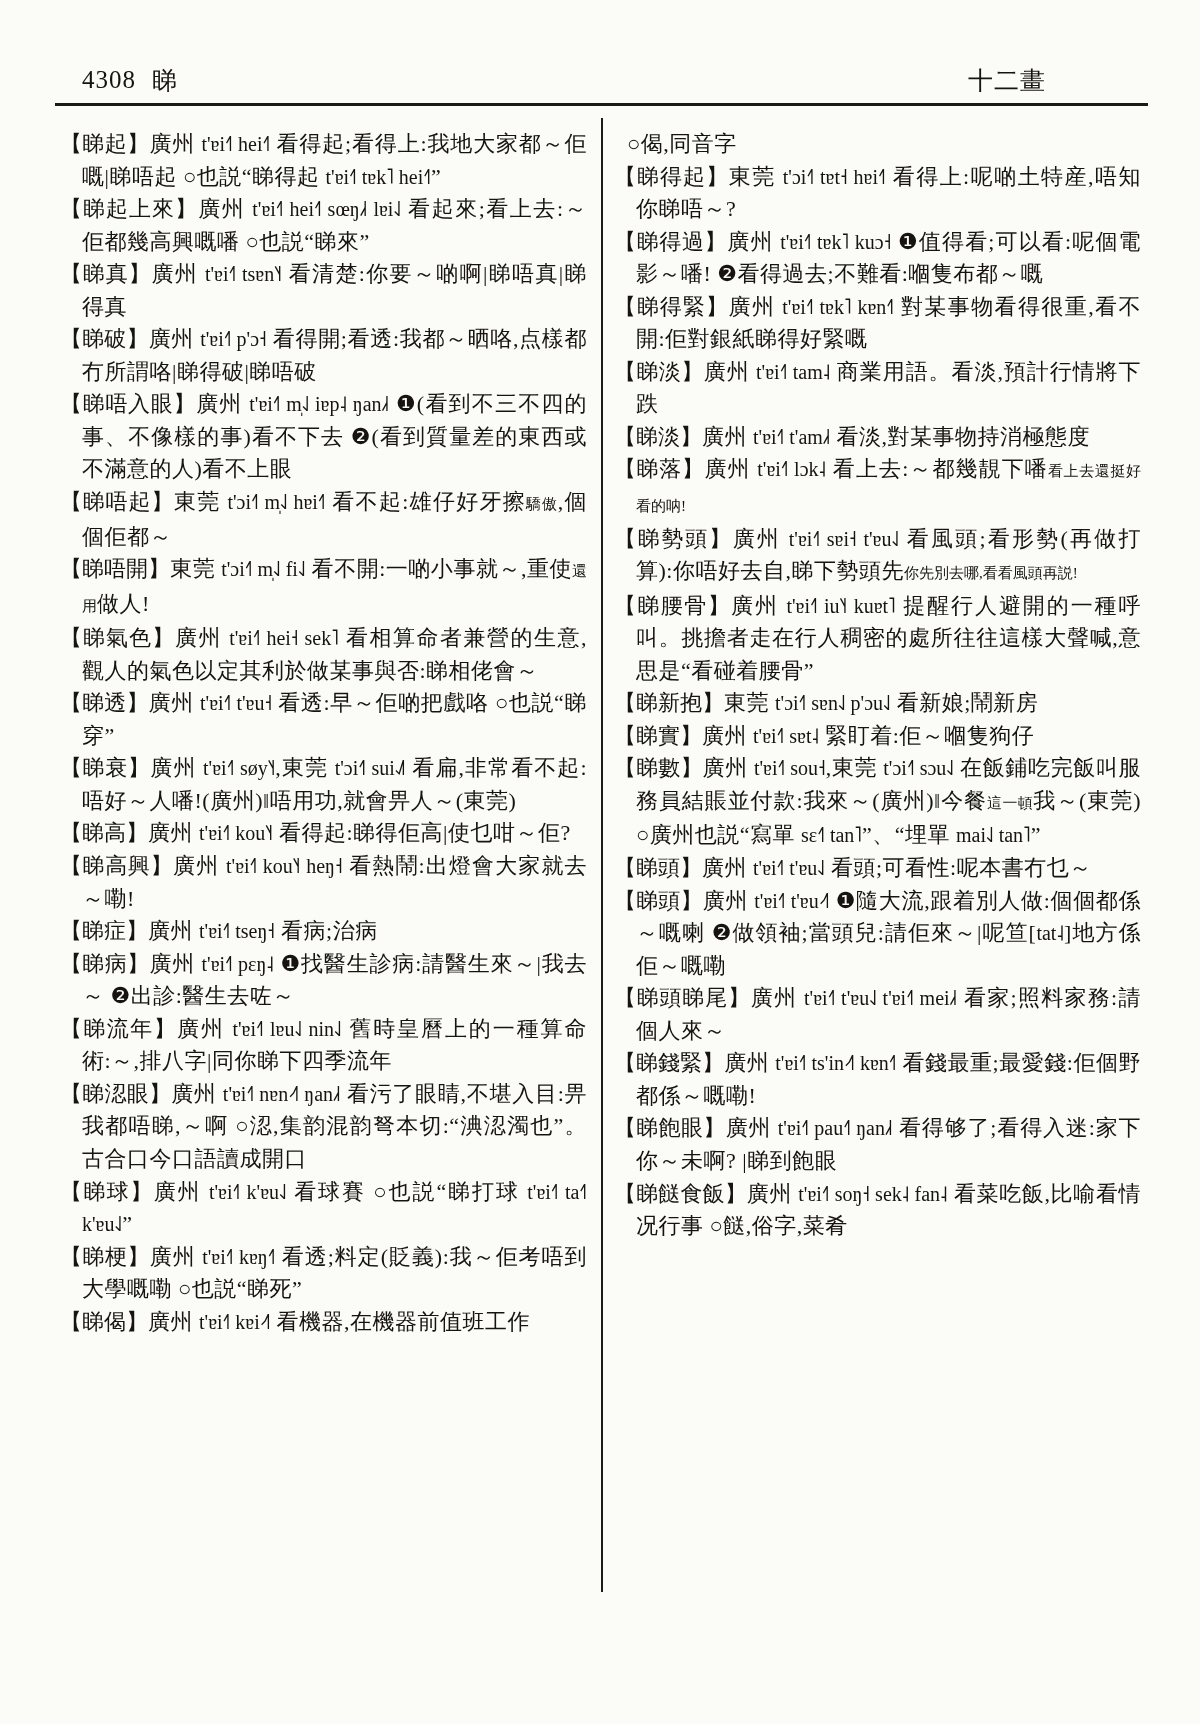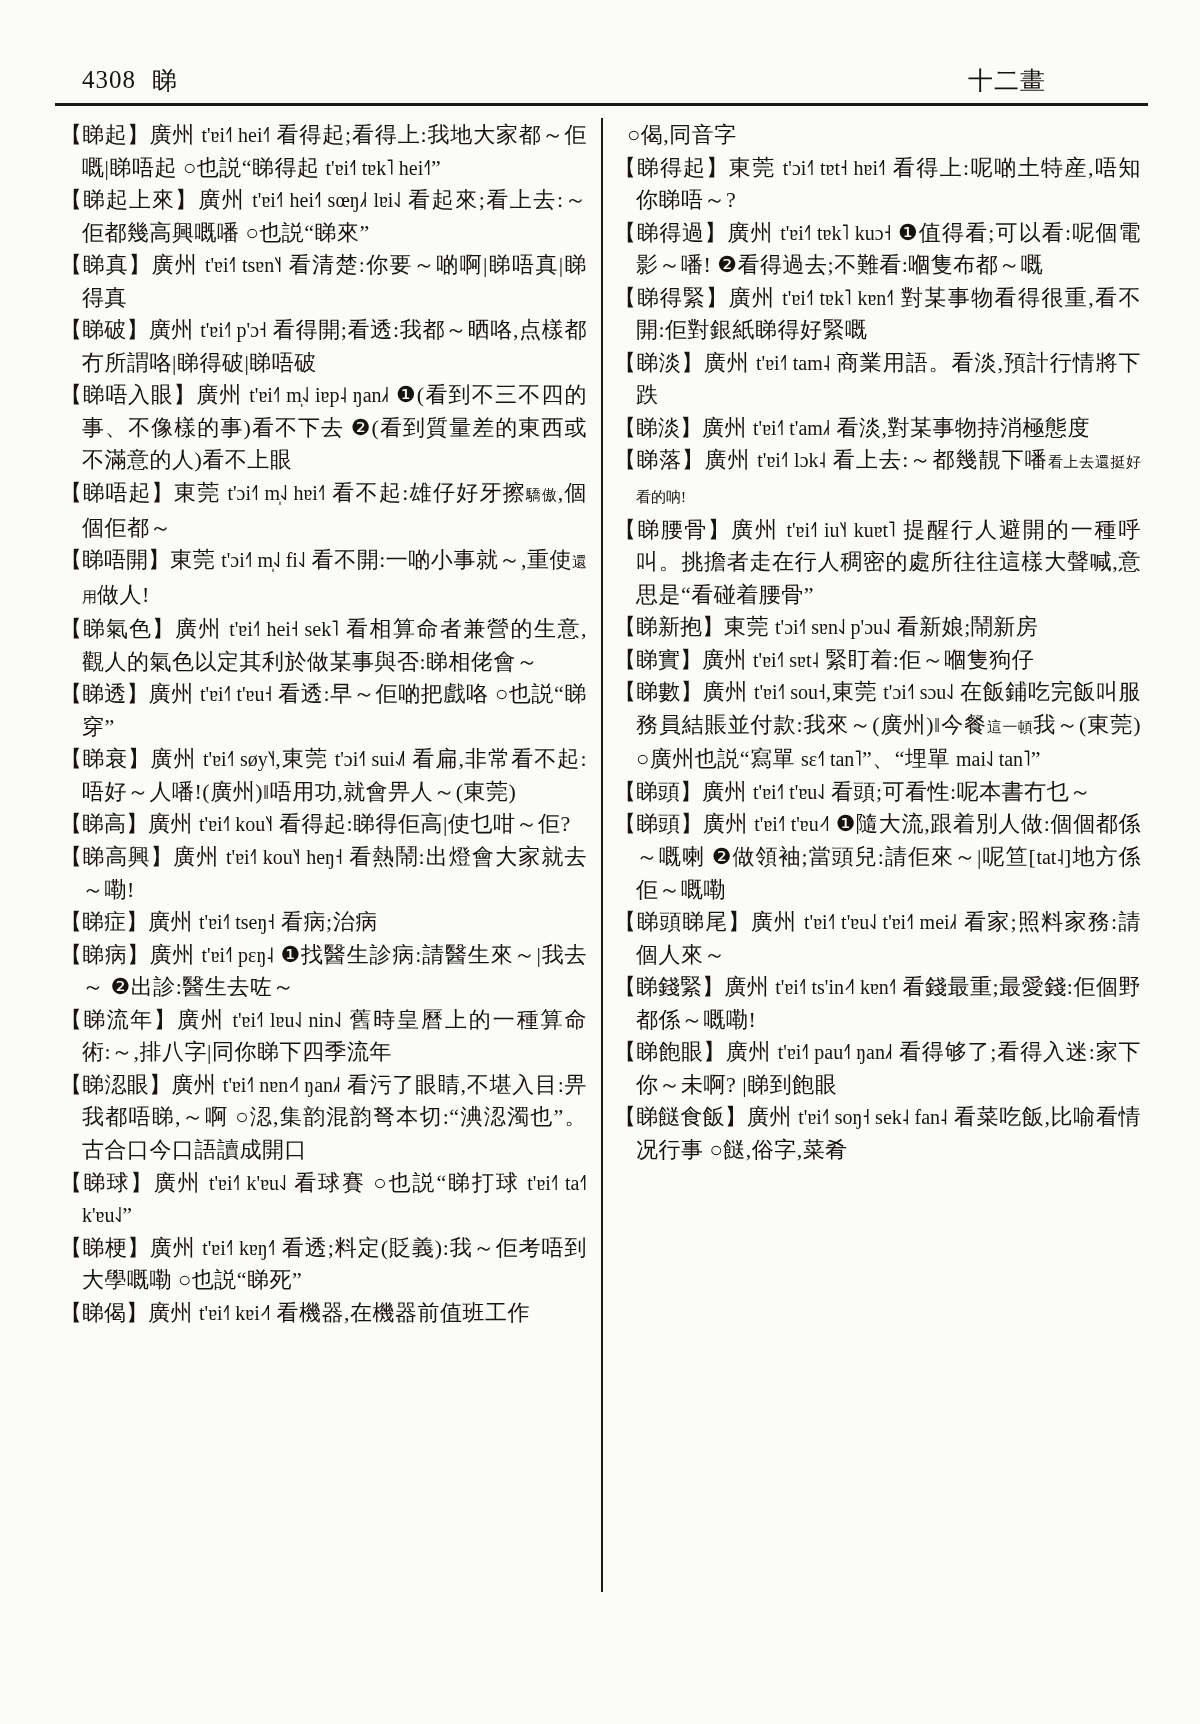--- a/index.html
+++ b/index.html
@@ -11,21 +11,21 @@
     position:relative;
     overflow:hidden;
   }
   .page-header span{position:absolute;font-size:25px;letter-spacing:1px;white-space:nowrap;}
   .page-num{left:82px;top:66px;}
   .guide-word{left:152px;top:64px;}
   .section-label{left:952px;top:64px;margin-left:16px;}
   .header-rule{position:absolute;left:55px;top:103px;width:1093px;height:2.5px;background:#1c1a17;}
   .column-divider{position:absolute;left:601px;top:118px;width:1.5px;height:1474px;background:#1c1a17;}
   .col{
-    position:absolute;top:119px;
+    position:absolute;top:128px;
     font-size:22px;line-height:32.55px;
     letter-spacing:0.5px;
     text-align:justify;
   }
   .col-left{left:60px;width:527px;}
   .col-right{left:614px;width:527px;}
   .entry{margin:0;padding-left:22px;text-indent:-22px;}
   .entry.cont{padding-left:13px;text-indent:0;}
   .seg-hw{letter-spacing:0;}
   .seg-ipa{
@@ -68,20 +68,21 @@
     <p class="entry"><span class="seg-hw">【睇偈】</span><span class="seg-cjk">廣州 </span><span class="seg-ipa">t'ɐi˧˥ kɐi˨˧˥</span><span class="seg-cjk"> 看機器,在機器前值班工作</span></p>
   </div>
 <div class="col col-right">
     <p class="entry cont"><span class="seg-cjk">○偈,同音字</span></p>
     <p class="entry"><span class="seg-hw">【睇得起】</span><span class="seg-cjk">東莞 </span><span class="seg-ipa">t'ɔi˧˥ tɐt˧ hɐi˧˥</span><span class="seg-cjk"> 看得上:呢啲土特産,唔知你睇唔～?</span></p>
     <p class="entry"><span class="seg-hw">【睇得過】</span><span class="seg-cjk">廣州 </span><span class="seg-ipa">t'ɐi˧˥ tɐk˥ kuɔ˧</span><span class="seg-cjk"> ❶值得看;可以看:呢個電影～噃! ❷看得過去;不難看:嗰隻布都～嘅</span></p>
     <p class="entry"><span class="seg-hw">【睇得緊】</span><span class="seg-cjk">廣州 </span><span class="seg-ipa">t'ɐi˧˥ tɐk˥ kɐn˧˥</span><span class="seg-cjk"> 對某事物看得很重,看不開:佢對銀紙睇得好緊嘅</span></p>
     <p class="entry"><span class="seg-hw">【睇淡】</span><span class="seg-cjk">廣州 </span><span class="seg-ipa">t'ɐi˧˥ tam˨</span><span class="seg-cjk"> 商業用語。看淡,預計行情將下跌</span></p>
     <p class="entry"><span class="seg-hw">【睇淡】</span><span class="seg-cjk">廣州 </span><span class="seg-ipa">t'ɐi˧˥ t'am˩˧</span><span class="seg-cjk"> 看淡,對某事物持消極態度</span></p>
     <p class="entry"><span class="seg-hw">【睇落】</span><span class="seg-cjk">廣州 </span><span class="seg-ipa">t'ɐi˧˥ lɔk˨</span><span class="seg-cjk"> 看上去:～都幾靚下噃</span><span class="seg-small">看上去還挺好看的呐!</span></p>
+    <p class="entry"><span class="seg-hw">【睇勢頭】</span><span class="seg-cjk">廣州 </span><span class="seg-ipa">t'ɐi˧˥ sɐi˧ t'ɐu˨˩</span><span class="seg-cjk"> 看風頭;看形勢(再做打算):你唔好去自,睇下勢頭先</span><span class="seg-small">你先別去哪,看看風頭再説!</span></p>
     <p class="entry"><span class="seg-hw">【睇腰骨】</span><span class="seg-cjk">廣州 </span><span class="seg-ipa">t'ɐi˧˥ iu˥˧ kuɐt˥</span><span class="seg-cjk"> 提醒行人避開的一種呼叫。挑擔者走在行人稠密的處所往往這樣大聲喊,意思是“看碰着腰骨”</span></p>
     <p class="entry"><span class="seg-hw">【睇新抱】</span><span class="seg-cjk">東莞 </span><span class="seg-ipa">t'ɔi˧˥ sɐn˨˩ p'ɔu˨˩</span><span class="seg-cjk"> 看新娘;鬧新房</span></p>
     <p class="entry"><span class="seg-hw">【睇實】</span><span class="seg-cjk">廣州 </span><span class="seg-ipa">t'ɐi˧˥ sɐt˨</span><span class="seg-cjk"> 緊盯着:佢～嗰隻狗仔</span></p>
     <p class="entry"><span class="seg-hw">【睇數】</span><span class="seg-cjk">廣州 </span><span class="seg-ipa">t'ɐi˧˥ sou˧</span><span class="seg-cjk">,東莞 </span><span class="seg-ipa">t'ɔi˧˥ sɔu˨˩</span><span class="seg-cjk"> 在飯鋪吃完飯叫服務員結賬並付款:我來～(廣州)‖今餐</span><span class="seg-small">這一頓</span><span class="seg-cjk">我～(東莞) ○廣州也説“寫單 </span><span class="seg-ipa">sɛ˧˥ tan˥</span><span class="seg-cjk">”、“埋單 </span><span class="seg-ipa">mai˨˩ tan˥</span><span class="seg-cjk">”</span></p>
     <p class="entry"><span class="seg-hw">【睇頭】</span><span class="seg-cjk">廣州 </span><span class="seg-ipa">t'ɐi˧˥ t'ɐu˨˩</span><span class="seg-cjk"> 看頭;可看性:呢本書冇乜～</span></p>
     <p class="entry"><span class="seg-hw">【睇頭】</span><span class="seg-cjk">廣州 </span><span class="seg-ipa">t'ɐi˧˥ t'ɐu˨˧˥</span><span class="seg-cjk"> ❶隨大流,跟着別人做:個個都係～嘅喇 ❷做領袖;當頭兒:請佢來～|呢笪[</span><span class="seg-ipa">tat˨</span><span class="seg-cjk">]地方係佢～嘅嘞</span></p>
     <p class="entry"><span class="seg-hw">【睇頭睇尾】</span><span class="seg-cjk">廣州 </span><span class="seg-ipa">t'ɐi˧˥ t'ɐu˨˩ t'ɐi˧˥ mei˩˧</span><span class="seg-cjk"> 看家;照料家務:請個人來～</span></p>
     <p class="entry"><span class="seg-hw">【睇錢緊】</span><span class="seg-cjk">廣州 </span><span class="seg-ipa">t'ɐi˧˥ ts'in˨˧˥ kɐn˧˥</span><span class="seg-cjk"> 看錢最重;最愛錢:佢個野都係～嘅嘞!</span></p>
     <p class="entry"><span class="seg-hw">【睇飽眼】</span><span class="seg-cjk">廣州 </span><span class="seg-ipa">t'ɐi˧˥ pau˧˥ ŋan˩˧</span><span class="seg-cjk"> 看得够了;看得入迷:家下你～未啊? |睇到飽眼</span></p>
     <p class="entry"><span class="seg-hw">【睇餸食飯】</span><span class="seg-cjk">廣州 </span><span class="seg-ipa">t'ɐi˧˥ soŋ˧ sek˨ fan˨</span><span class="seg-cjk"> 看菜吃飯,比喻看情况行事 ○餸,俗字,菜肴</span></p>

